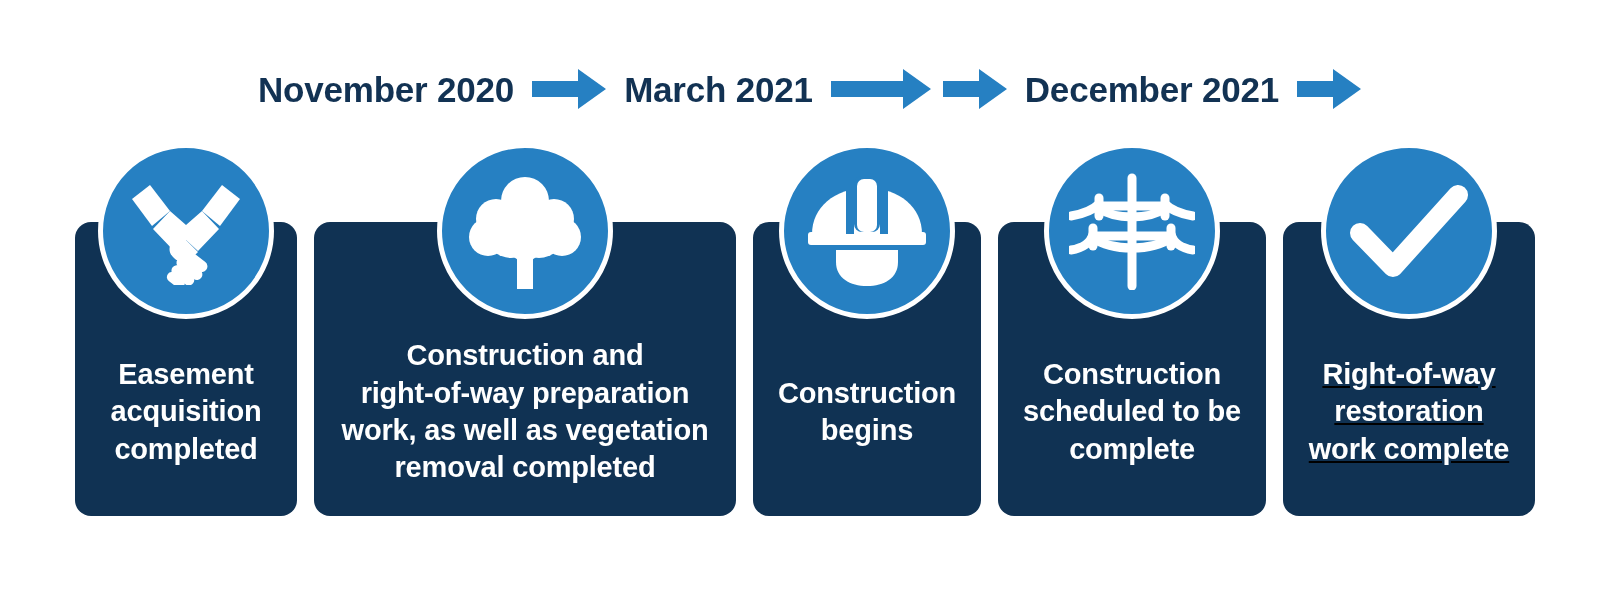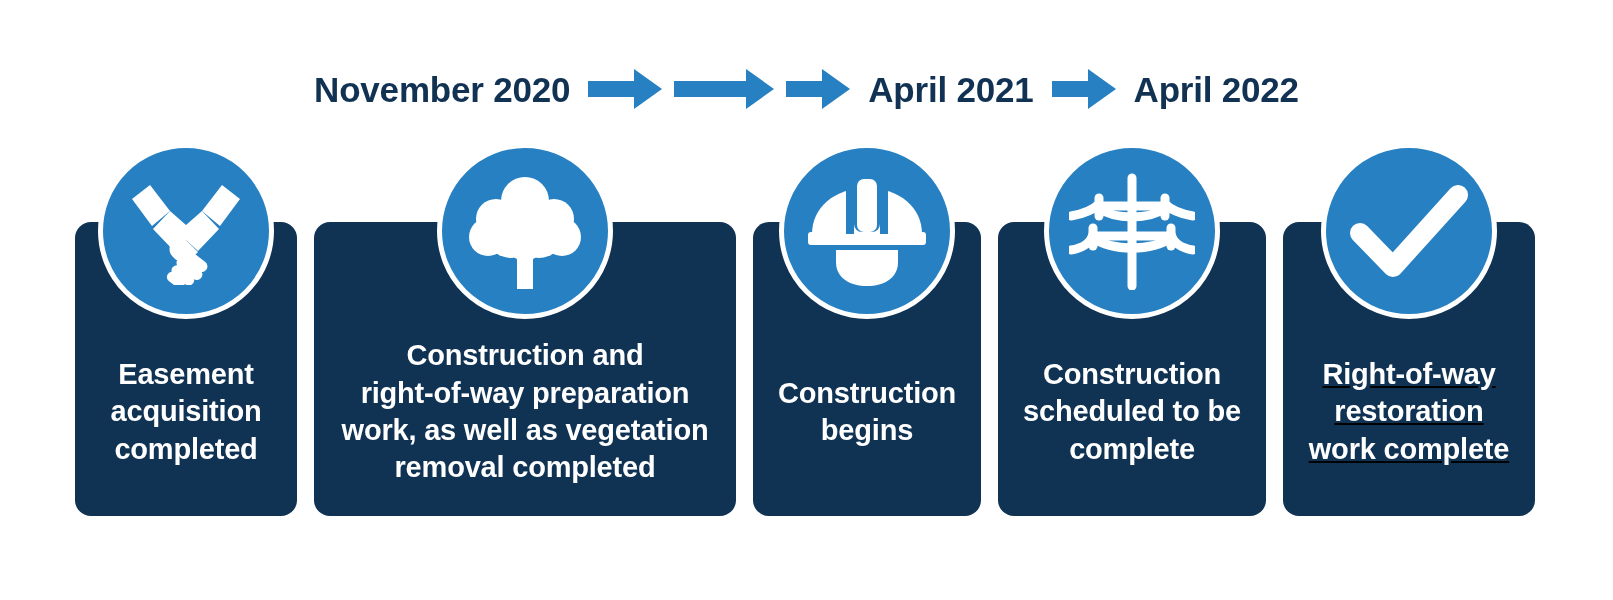--- a/index.html
+++ b/index.html
@@ -124,43 +124,43 @@
   <div class="header-row">
 
     <span class="date-label">November 2020</span>
 
     <span class="arrow">
       <svg width="74" height="40" viewBox="0 0 74 40">
         <path d="M0 12 H46 V0 L74 20 L46 40 V28 H0 Z" fill="#2680c2"></path>
       </svg>
     </span>
 
+    <span class="date-label">March 2021</span>
 
     <span class="arrow">
       <svg width="100" height="40" viewBox="0 0 100 40">
         <path d="M0 12 H72 V0 L100 20 L72 40 V28 H0 Z" fill="#2680c2"></path>
       </svg>
     </span>
 
 
     <span class="arrow">
       <svg width="64" height="40" viewBox="0 0 64 40">
         <path d="M0 12 H36 V0 L64 20 L36 40 V28 H0 Z" fill="#2680c2"></path>
       </svg>
     </span>
 
-    <span class="date-label">April 2021</span>
+    <span class="date-label">December 2021</span>
 
     <span class="arrow">
       <svg width="64" height="40" viewBox="0 0 64 40">
         <path d="M0 12 H36 V0 L64 20 L36 40 V28 H0 Z" fill="#2680c2"></path>
       </svg>
     </span>
 
-    <span class="date-label">April 2022</span>
   </div>
 
   <div class="cards-row">
 
     <div class="stage stage-1">
       <div class="badge">
         <svg width="124" height="108" viewBox="0 0 124 108">
           <g fill="#ffffff">
             <path d="M8 22 L26 8 L46 34 L28 49 Z"></path>
             <path d="M116 22 L98 8 L78 34 L96 49 Z"></path>

